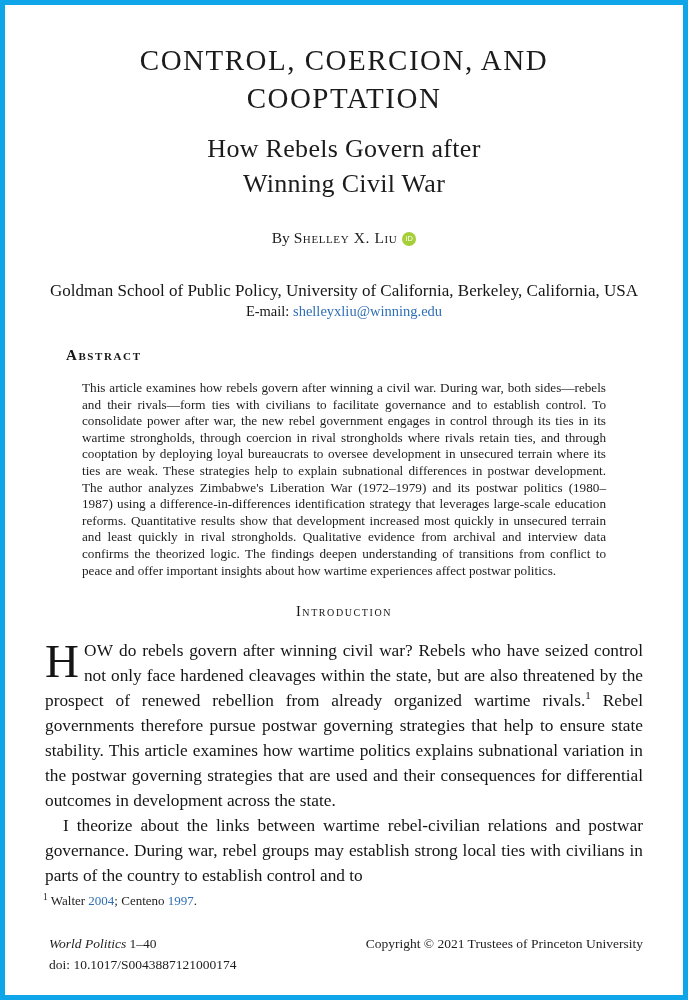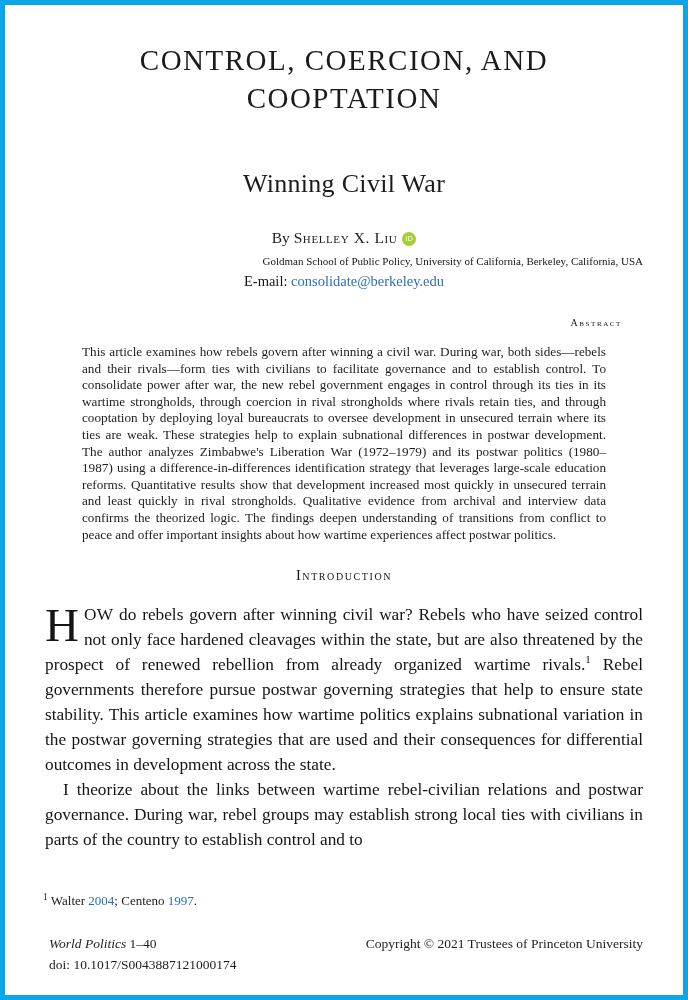--- a/index.html
+++ b/index.html
@@ -27,30 +27,30 @@
     margin-top:28px;text-align:center;font-size:15.5px;color:#1b1b1b;
   }
   .author-name{font-variant:small-caps;letter-spacing:.6px;}
   .orcid{
     display:inline-block;width:14px;height:14px;border-radius:50%;
     background:var(--orcid);color:#fff;font-size:7.5px;line-height:14px;
     text-align:center;vertical-align:2px;margin-left:5px;
     font-family:"Liberation Sans",sans-serif;font-weight:normal;cursor:pointer;
   }
   .affiliation{
-    margin-top:4px;text-align:right;font-size:11px;line-height:20px;
+    margin-top:34px;text-align:center;font-size:17px;line-height:20px;
   }
   .email-line{text-align:center;font-size:14.5px;line-height:20px;}
   .link{color:var(--link);text-decoration:none;cursor:pointer;}
   .abstract{
     margin:26px 21px 0 21px;
   }
   .abstract-heading{
-    margin:0 0 6px 0;text-align:right;font-weight:normal;
-    font-size:10px;letter-spacing:1.6px;font-variant:small-caps;
+    margin:0 0 6px 0;text-align:left;font-weight:bold;
+    font-size:15px;letter-spacing:1.6px;font-variant:small-caps;
   }
   .abstract-body{
     margin:16px;font-size:13.2px;line-height:16.6px;text-align:justify;
     color:#1d1d1d;
   }
   .section-heading{
     margin:24px 0 0 0;text-align:center;font-weight:normal;
     font-size:14.5px;letter-spacing:1.6px;font-variant:small-caps;
   }
   .body-para{
@@ -80,32 +80,32 @@
 <body>
 
 <div class="page">
 
   <h1 class="title">
     <span>CONTROL, COERCION, AND</span><br>
     <span>COOPTATION</span>
   </h1>
 
   <h2 class="subtitle">
-    <br>
+    <span>How Rebels Govern after</span><br>
     <span>Winning Civil War</span>
   </h2>
 
   <div class="byline">
     <span>By </span><span class="author-name">Shelley X. Liu</span><span class="orcid">iD</span>
   </div>
 
   <div class="affiliation">Goldman School of Public Policy, University of California, Berkeley, California, USA</div>
 
   <div class="email-line">
-    <span>E-mail: </span><a class="link">consolidate@berkeley.edu</a>
+    <span>E-mail: </span><a class="link">shelleyxliu@winning.edu</a>
   </div>
 
   <div class="abstract">
     <h3 class="abstract-heading">Abstract</h3>
     <p class="abstract-body">This article examines how rebels govern after winning a civil war. During war, both sides—rebels and their rivals—form ties with civilians to facilitate governance and to establish control. To consolidate power after war, the new rebel government engages in control through its ties in its wartime strongholds, through coercion in rival strongholds where rivals retain ties, and through cooptation by deploying loyal bureaucrats to oversee development in unsecured terrain where its ties are weak. These strategies help to explain subnational differences in postwar development. The author analyzes Zimbabwe's Liberation War (1972–1979) and its postwar politics (1980–1987) using a difference-in-differences identification strategy that leverages large-scale education reforms. Quantitative results show that development increased most quickly in unsecured terrain and least quickly in rival strongholds. Qualitative evidence from archival and interview data confirms the theorized logic. The findings deepen understanding of transitions from conflict to peace and offer important insights about how wartime experiences affect postwar politics.</p>
   </div>
 
   <h3 class="section-heading">Introduction</h3>
 
   <p class="body-para first">

